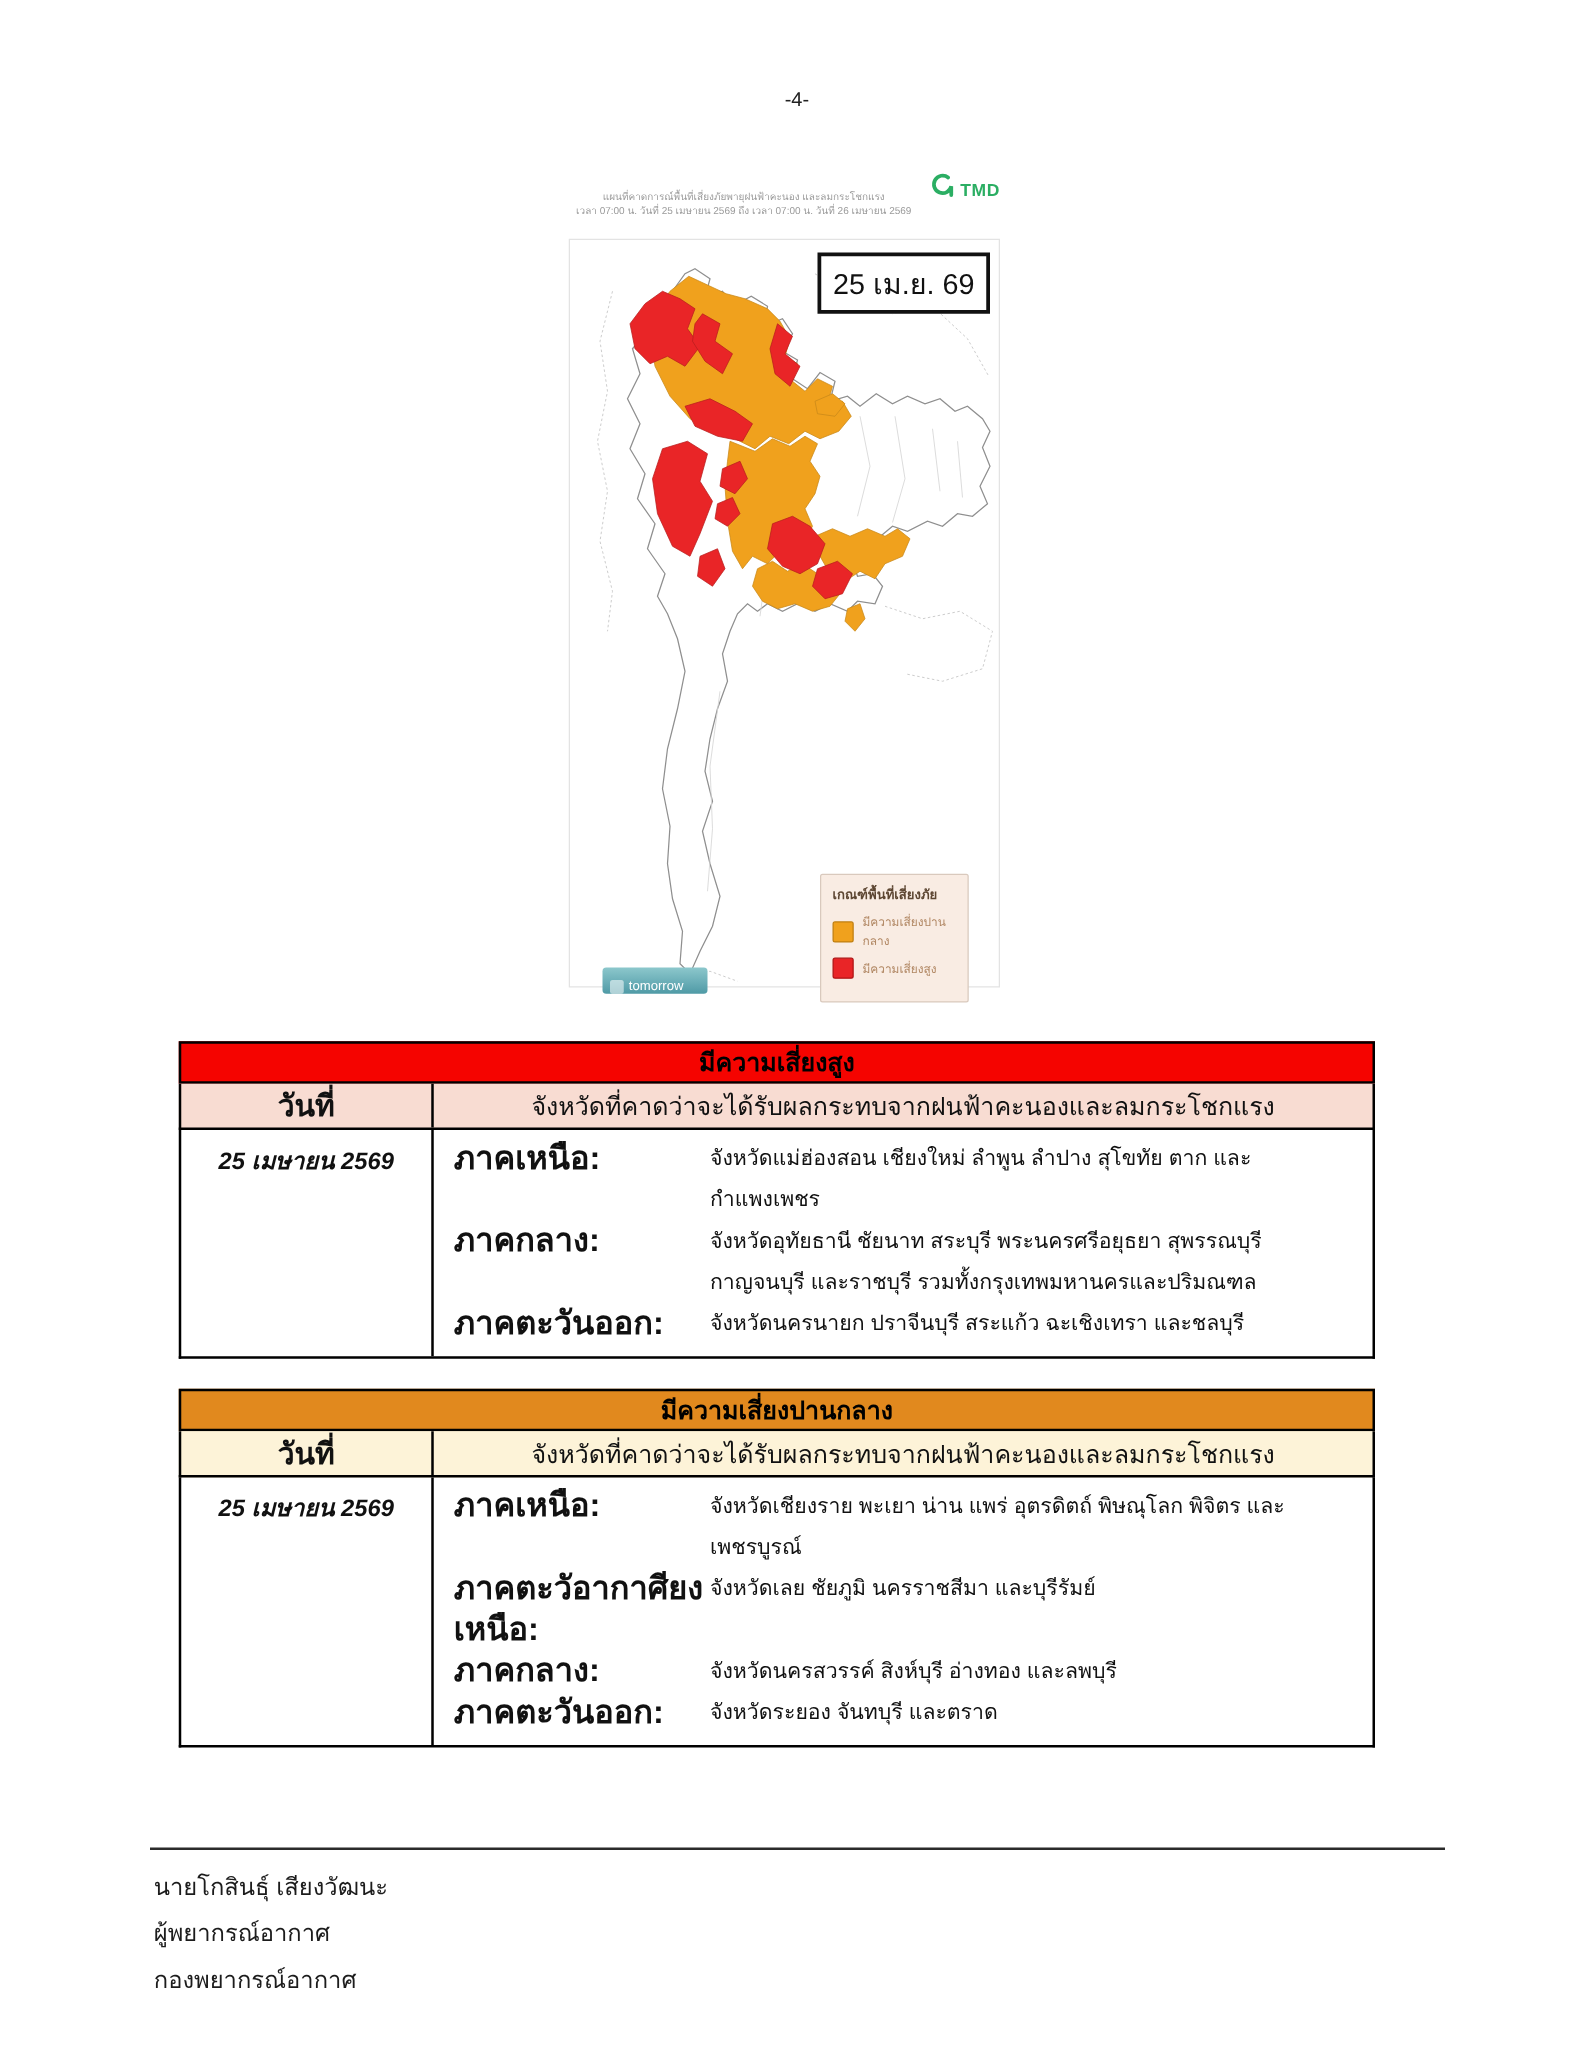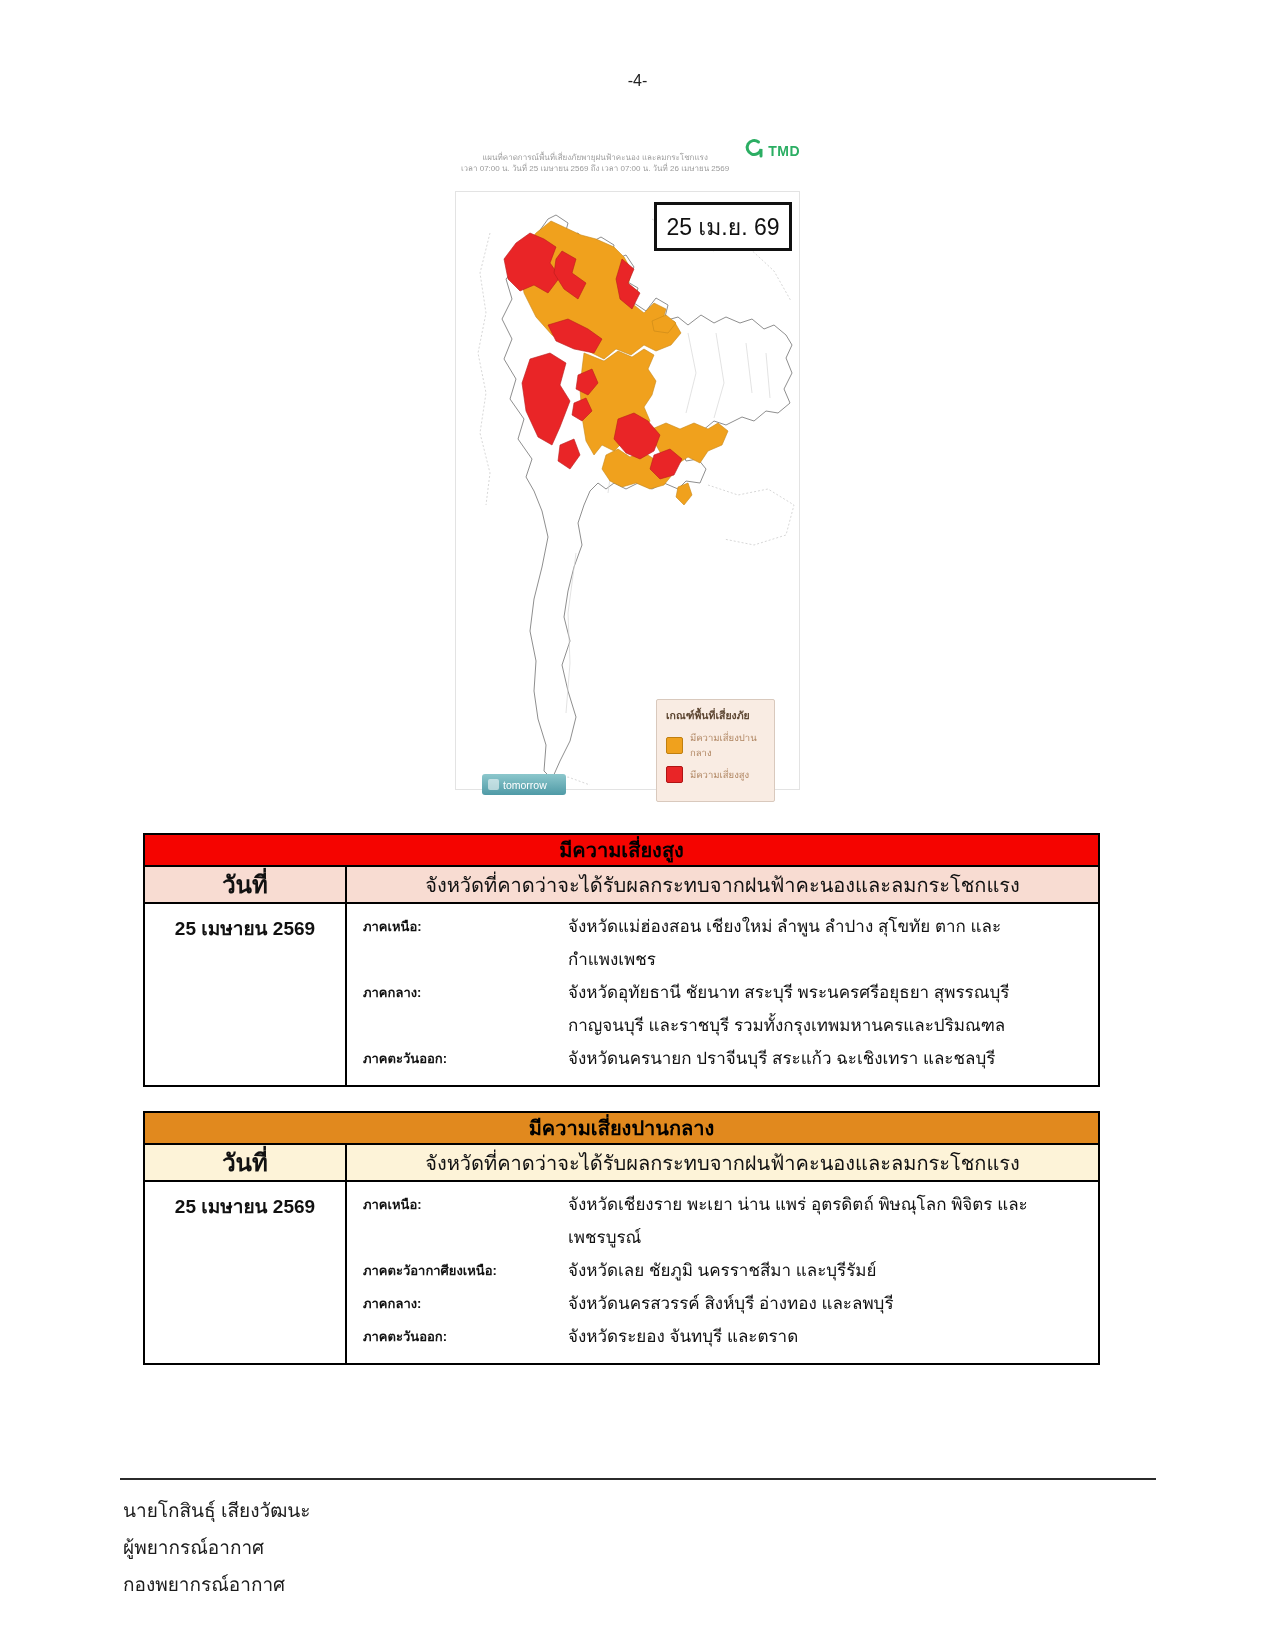--- a/index.html
+++ b/index.html
@@ -21,21 +21,21 @@
     font-size:23px;color:#111;}
   .legend{position:absolute;left:200px;top:507px;width:119px;background:#f9ece3;
     border:1px solid #d9c9bd;border-radius:2px;padding:7px 9px 12px 9px;box-sizing:border-box;}
   .legend-title{font-size:10.5px;font-weight:bold;color:#5d4632;margin-bottom:6px;}
   .legend-item{display:flex;align-items:center;gap:7px;margin-bottom:6px;}
   .legend-swatch{width:15px;height:15px;border-radius:2px;flex:0 0 auto;}
   .legend-swatch.orange{background:var(--map-orange);border:1px solid #c07f10;}
   .legend-swatch.red{background:var(--map-red);border:1px solid #b01414;}
   .legend-label{font-size:9.5px;color:#b08662;}
   .watermark{position:absolute;left:26px;top:582px;width:84px;height:21px;border-radius:3px;
-    background:linear-gradient(180deg,#8cc7cc,#4f9aa6);display:flex;align-items:center;
+    background:linear-gradient(180deg,#8cc7cc,#4f9aa6);display:flex;align-items:flex-end;
     gap:4px;padding:0 6px;box-sizing:border-box;}
   .watermark-ico{width:11px;height:11px;border-radius:2px;background:rgba(255,255,255,.55);flex:0 0 auto;}
   .watermark-text{font-size:10.5px;color:#fff;}
 
   .fill-orange{fill:var(--map-orange);stroke:#c8881a;stroke-width:.6;}
   .fill-red{fill:var(--map-red);stroke:#b81d1d;stroke-width:.6;}
   .country{fill:#ffffff;stroke:#8f8f8f;stroke-width:1;}
   .neighbor{fill:none;stroke:#cdcdcd;stroke-width:.8;stroke-dasharray:2 2;}
   .prov{fill:none;stroke:#d7d7d7;stroke-width:.7;}
 
@@ -49,24 +49,24 @@
   .table-medium .band{background:var(--table-orange);}
   .subhead{display:flex;height:37px;border:2px solid #000;border-top:none;box-sizing:border-box;}
   .table-high .subhead{background:var(--table-red-sub);}
   .table-medium .subhead{background:var(--table-orange-sub);}
   .subhead .col-date{width:202px;border-right:2px solid #000;display:flex;align-items:center;
     justify-content:center;font-size:24px;font-weight:bold;box-sizing:border-box;}
   .subhead .col-prov{flex:1;display:flex;align-items:center;justify-content:center;
     font-size:20px;font-weight:normal;}
   .tbody{display:flex;border:2px solid #000;border-top:none;box-sizing:border-box;}
   .cell-date{width:202px;border-right:2px solid #000;text-align:center;font-weight:bold;
-    font-size:19px;padding-top:9px;box-sizing:border-box;}
+    font-size:19px;padding-top:9px;box-sizing:border-box;font-style:italic;}
   .cell-regions{flex:1;padding:6px 6px 10px 16px;box-sizing:border-box;}
   .region-row{display:flex;align-items:flex-start;}
-  .rlabel{width:205px;flex:0 0 auto;font-weight:bold;font-size:13px;line-height:33px;}
+  .rlabel{width:205px;flex:0 0 auto;font-weight:bold;font-size:26px;line-height:33px;}
   .rtext{flex:1;font-size:17px;line-height:33px;padding-right:4px;}
 
   
   .footer-rule{position:absolute;left:120px;top:1478px;width:1036px;border-top:2.5px solid #2b2b2b;}
   .footer-left{position:absolute;left:123px;top:1492px;font-size:19px;line-height:37px;color:#1c1c1c;}
   .footer-right{position:absolute;right:170px;top:1492px;font-size:19px;line-height:37px;
     color:#1c1c1c;text-align:right;}
 </style>
 </head>
 <body>

